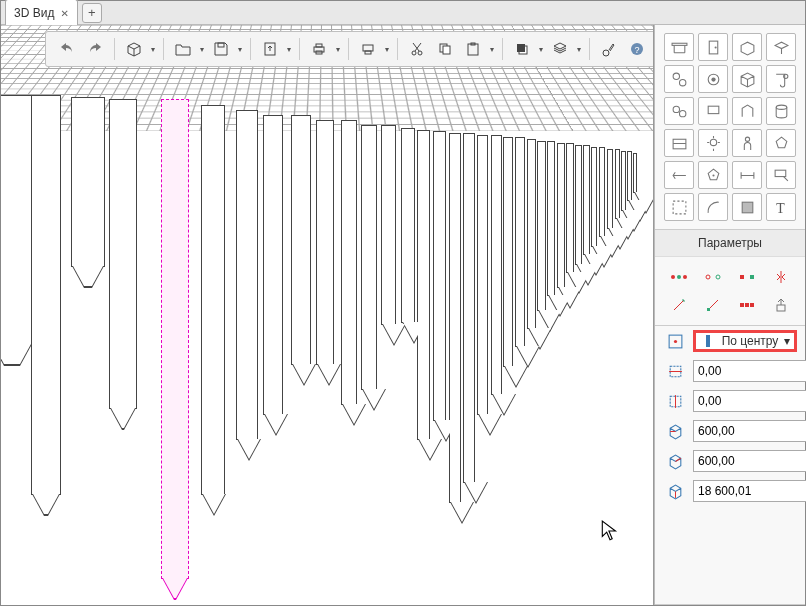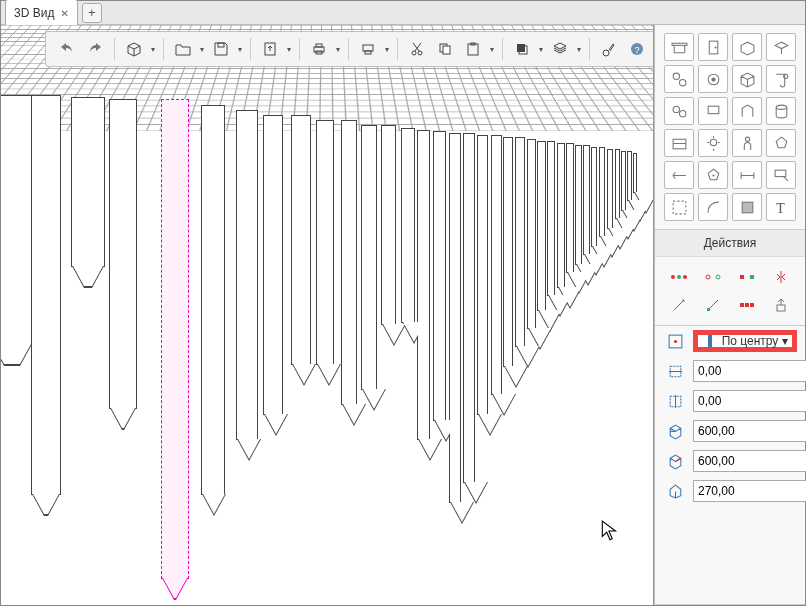--- a/index.html
+++ b/index.html
@@ -22,21 +22,21 @@
   .tool { width:30px; height:28px; display:flex; align-items:center; justify-content:center; background:#fff; border:1px solid #b8b8b8; border-radius:2px; color:#555; }
   .tool svg { width:17px; height:17px; }
   .phead { text-align:center; padding:6px 0; font-size:12px; background:#ececec; border-bottom:1px solid #ddd; }
   .act-grid { display:grid; grid-template-columns:repeat(4,30px); gap:4px; padding:8px 9px; }
   .abtn { width:30px; height:24px; display:flex; align-items:center; justify-content:center; border:1px solid transparent; border-radius:2px; color:#555; font-weight:600; font-size:11px; }
   .prow { display:flex; align-items:center; gap:6px; padding:3px 8px; }
   .picon { width:24px; height:24px; flex:0 0 24px; display:flex; align-items:center; justify-content:center; color:#3b7ab3; }
   .picon svg { width:17px; height:17px; }
   .pin, .psel { flex:1 1 auto; height:22px; border:1px solid #aaa; background:#fff; font-size:12px; padding:0 4px; font-family:inherit; }
   .psel { appearance:auto; }
-  .align-btn { display:flex; align-items:center; gap:2px; flex:1; height:22px; border:5px solid #ef4444; background:#fff; font-size:12px; padding:0 4px; justify-content:space-between; }
+  .align-btn { display:flex; align-items:center; gap:2px; flex:1; height:22px; border:3px solid #ef4444; background:#fff; font-size:12px; padding:0 4px; justify-content:space-between; }
   .ic { flex:0 0 16px; width:16px; height:16px; display:flex; align-items:center; justify-content:center; color:#2b6aa6; }
   .ic svg { width:14px; height:14px; }
   .pencils { position:absolute; inset:0; }
   .pencil { position:absolute; width:24px; border:1px solid #444; background:#fff; }
   .pencil::after { content:""; position:absolute; left:0; right:0; top:100%; height:0; border-left:12px solid transparent; border-right:12px solid transparent; border-top:22px solid #444; }
   .pencil::before { content:""; position:absolute; left:1px; right:1px; top:100%; height:0; border-left:11px solid transparent; border-right:11px solid transparent; border-top:20px solid #fff; z-index:1; }
   .grid3d { position:absolute; top:0; left:0; right:0; height:170px; background:
     repeating-linear-gradient(90deg,#000 0 1px,transparent 1px 10px),
     repeating-linear-gradient(0deg,#000 0 1px,transparent 1px 8px);
     opacity:.35; transform:perspective(600px) rotateX(62deg); transform-origin:top; }
@@ -354,21 +354,21 @@
             </div>
           <div class="tool">
               <svg viewBox="0 0 16 16">
                 <text x="3" y="13" font-size="13" font-family="serif" fill="#555">T</text>
               </svg>
             </div>
         </div>
       </div>
 
       <div class="panel">
-        <div class="phead">Действия</div>
+        <div class="phead">Параметры</div>
         <div class="act-grid">
           <div class="abtn">
               <svg width="18" height="12" viewBox="0 0 18 12">
                 <circle cx="3" cy="6" r="2" fill="#d33"></circle>
                 <circle cx="9" cy="6" r="2" fill="#3a7"></circle>
                 <circle cx="15" cy="6" r="2" fill="#d33"></circle>
               </svg>
             </div>
           <div class="abtn">
               <svg width="18" height="12" viewBox="0 0 18 12">
@@ -473,29 +473,29 @@
           <div class="picon">
               <svg viewBox="0 0 16 16">
                 <path d="M3 5l5-3 5 3v7l-5 3-5-3zM3 5l5 3 5-3" fill="none" stroke="#3b7ab3"></path>
                 <path d="M8 8l5-3" stroke="#d33"></path>
               </svg>
             </div>
           <input class="pin" value="600,00" style="">
 
         </div>
 
-
         <div class="prow">
           <div class="picon">
               <svg viewBox="0 0 16 16">
-                <path d="M8 2l5 4v6l-5 2-5-2V6z" fill="none" stroke="#3b7ab3"></path>
-                <path d="M8 14V8" stroke="#d33"></path>
-              </svg>
-            </div>
-          <input class="pin" value="270,00" style="">
-
-        </div>
+                <path d="M3 5l5-3 5 3v7l-5 3-5-3zM3 5l5 3 5-3" fill="none" stroke="#3b7ab3"></path>
+                <path d="M8 8v6" stroke="#d33"></path>
+              </svg>
+            </div>
+          <input class="pin" value="18 600,01" style="">
+
+        </div>
+
 
       </div>
     </div>
 
   </div>
 </div>
 
 </body></html>

